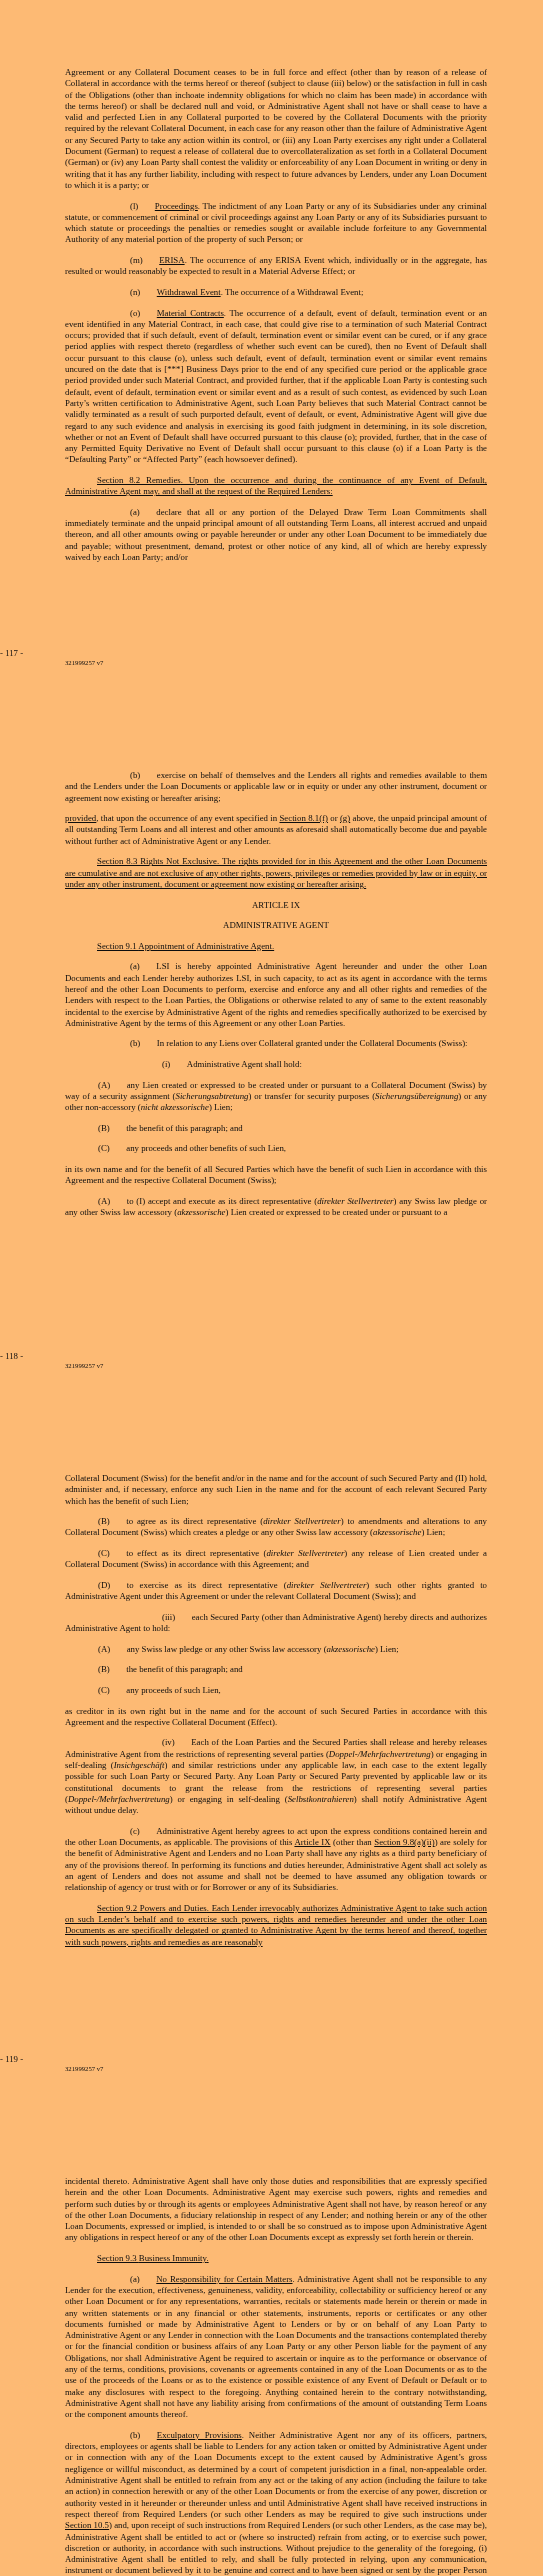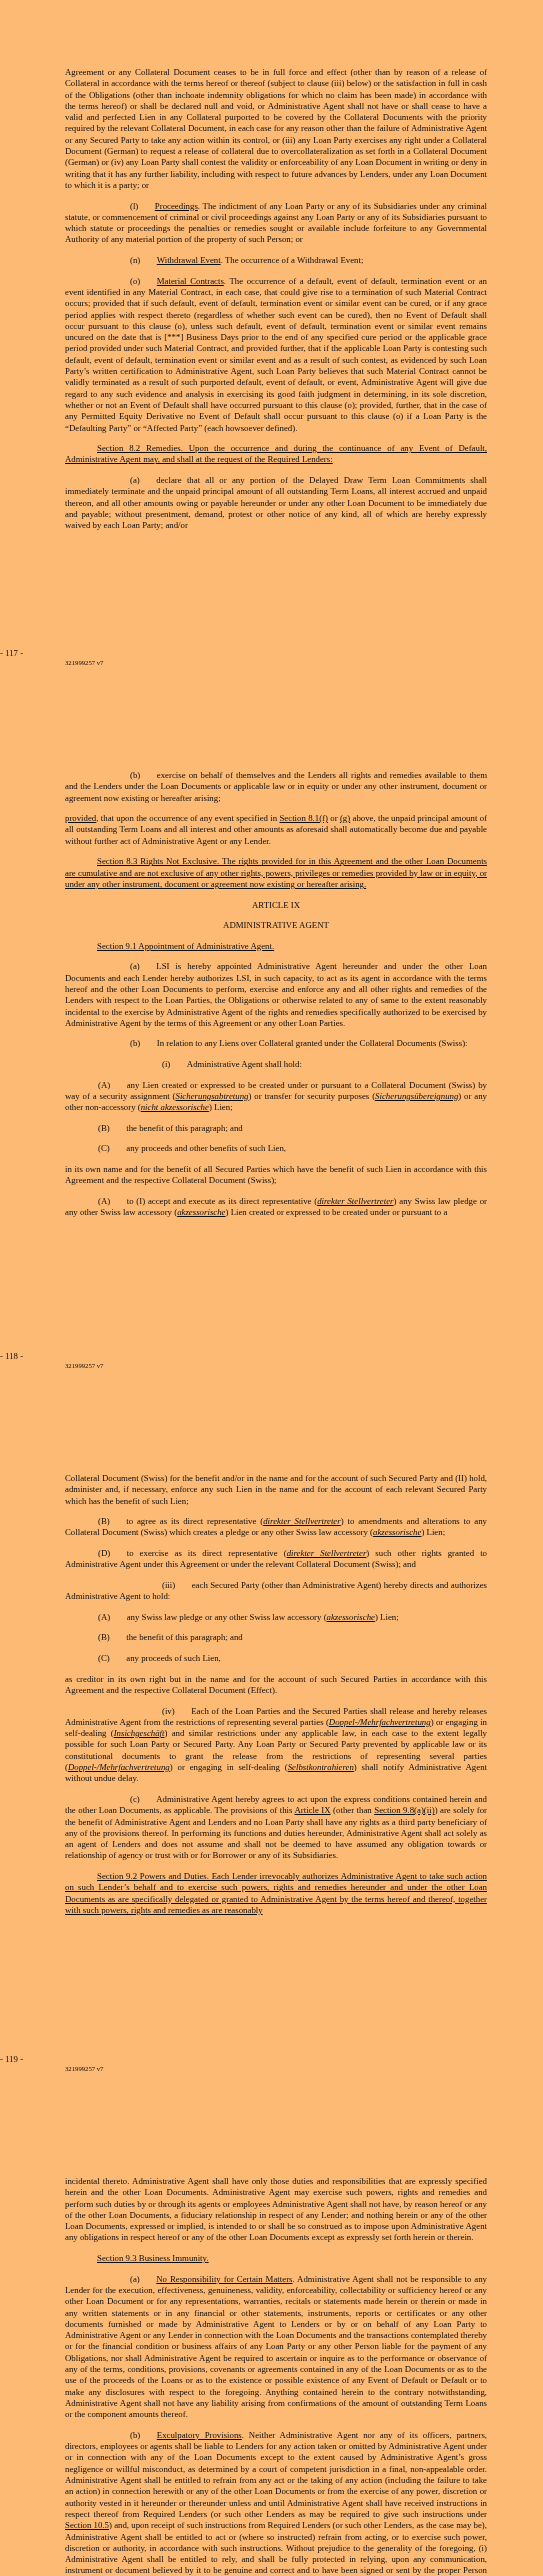--- a/index.html
+++ b/index.html
@@ -11,33 +11,34 @@
   .p-body { text-indent: 0; }
   .p-a { text-indent: 65px; }
   .p-i { text-indent: 97px; }
   .p-A { margin-left: 97px; text-indent: 33px; }
   .p-hang { margin-left: 97px; text-indent: 0; }
   .p-sec { margin-left: 17px; text-indent: 32px; text-decoration: underline; }
   .p-seccont { margin-left: 17px; text-indent: 0; }
   .p-center { text-align: center !important; text-indent: 0; }
   .tab { display: inline-block; width: 16.5px; }
   .u { text-decoration: underline; }
-  .i { font-style: italic; text-decoration: underline; }
+  .i { font-style: italic; }
   .page-number { position: absolute; left: 0; right: 12px; top: 648px; text-align: left; font-size: 8.8px; }
   .doc-number { position: absolute; left: 65px; top: 659px; font-size: 6.7px; }
 </style>
 </head>
 <body>
 
 <div class="doc">
 
   <div class="page">
     <div class="page-body">
         <p class="p-body"><span>Agreement or any Collateral Document ceases to be in full force and effect (other than by reason of a release of Collateral in accordance with the terms hereof or thereof (subject to clause (iii) below) or the satisfaction in full in cash of the Obligations (other than inchoate indemnity obligations for which no claim has been made) in accordance with the terms hereof) or shall be declared null and void, or Administrative Agent shall not have or shall cease to have a valid and perfected Lien in any Collateral purported to be covered by the Collateral Documents with the priority required by the relevant Collateral Document, in each case for any reason other than the failure of Administrative Agent or any Secured Party to take any action within its control, or (iii) any Loan Party exercises any right under a Collateral Document (German) to request a release of collateral due to overcollateralization as set forth in a Collateral Document (German) or (iv) any Loan Party shall contest the validity or enforceability of any Loan Document in writing or deny in writing that it has any further liability, including with respect to future advances by Lenders, under any Loan Document to which it is a party; or</span></p>
         <p class="p-a"><span>(l)</span><span class="tab"></span><span class="u">Proceedings</span><span>.  The indictment of any Loan Party or any of its Subsidiaries under any criminal statute, or commencement of criminal or civil proceedings against any Loan Party or any of its Subsidiaries pursuant to which statute or proceedings the penalties or remedies sought or available include forfeiture to any Governmental Authority of any material portion of the property of such Person; or</span></p>
+        <p class="p-a"><span>(m)</span><span class="tab"></span><span class="u">ERISA</span><span>.  The occurrence of any ERISA Event which, individually or in the aggregate, has resulted or would reasonably be expected to result in a Material Adverse Effect; or</span></p>
         <p class="p-a"><span>(n)</span><span class="tab"></span><span class="u">Withdrawal Event</span><span>.  The occurrence of a Withdrawal Event;</span></p>
         <p class="p-a"><span>(o)</span><span class="tab"></span><span class="u">Material Contracts</span><span>.  The occurrence of a default, event of default, termination event or an event identified in any Material Contract, in each case, that could give rise to a termination of such Material Contract occurs; provided that if such default, event of default, termination event or similar event can be cured, or if any grace period applies with respect thereto (regardless of whether such event can be cured), then no Event of Default shall occur pursuant to this clause (o), unless such default, event of default, termination event or similar event remains uncured on the date that is [***] Business Days prior to the end of any specified cure period or the applicable grace period provided under such Material Contract, and provided further, that if the applicable Loan Party is contesting such default, event of default, termination event or similar event and as a result of such contest, as evidenced by such Loan Party’s written certification to Administrative Agent, such Loan Party believes that such Material Contract cannot be validly terminated as a result of such purported default, event of default, or event, Administrative Agent will give due regard to any such evidence and analysis in exercising its good faith judgment in determining, in its sole discretion, whether or not an Event of Default shall have occurred pursuant to this clause (o); provided, further, that in the case of any Permitted Equity Derivative no Event of Default shall occur pursuant to this clause (o) if a Loan Party is the “Defaulting Party” or “Affected Party” (each howsoever defined).</span></p>
         <p class="p-sec"><span>Section 8.2 </span><span class="u">Remedies</span><span>.  Upon the occurrence and during the continuance of any Event of Default, Administrative Agent may, and shall at the request of the Required Lenders:</span></p>
         <p class="p-a"><span>(a)</span><span class="tab"></span><span>declare that all or any portion of the Delayed Draw Term Loan Commitments shall immediately terminate and the unpaid principal amount of all outstanding Term Loans, all interest accrued and unpaid thereon, and all other amounts owing or payable hereunder or under any other Loan Document to be immediately due and payable; without presentment, demand, protest or other notice of any kind, all of which are hereby expressly waived by each Loan Party; and/or</span></p>
       </div>
     <div class="page-number">- 117 -</div>
     <div class="doc-number">321999257 v7</div>
   </div>
 
   <div class="page">
@@ -58,20 +59,21 @@
         <p class="p-A"><span>(A)</span><span class="tab"></span><span>to (I) accept and execute as its direct representative (</span><span class="i">direkter Stellvertreter</span><span>) any Swiss law pledge or any other Swiss law accessory (</span><span class="i">akzessorische</span><span>) Lien created or expressed to be created under or pursuant to a</span></p>
       </div>
     <div class="page-number">- 118 -</div>
     <div class="doc-number">321999257 v7</div>
   </div>
 
   <div class="page">
     <div class="page-body">
         <p class="p-hang"><span>Collateral Document (Swiss) for the benefit and/or in the name and for the account of such Secured Party and (II) hold, administer and, if necessary, enforce any such Lien in the name and for the account of each relevant Secured Party which has the benefit of such Lien;</span></p>
         <p class="p-A"><span>(B)</span><span class="tab"></span><span>to agree as its direct representative (</span><span class="i">direkter Stellvertreter</span><span>) to amendments and alterations to any Collateral Document (Swiss) which creates a pledge or any other Swiss law accessory (</span><span class="i">akzessorische</span><span>) Lien;</span></p>
+        <p class="p-A"><span>(C)</span><span class="tab"></span><span>to effect as its direct representative (</span><span class="i">direkter Stellvertreter</span><span>) any release of Lien created under a Collateral Document (Swiss) in accordance with this Agreement; and</span></p>
         <p class="p-A"><span>(D)</span><span class="tab"></span><span>to exercise as its direct representative (</span><span class="i">direkter Stellvertreter</span><span>) such other rights granted to Administrative Agent under this Agreement or under the relevant Collateral Document (Swiss); and</span></p>
         <p class="p-i"><span>(iii)</span><span class="tab"></span><span>each Secured Party (other than Administrative Agent) hereby directs and authorizes Administrative Agent to hold:</span></p>
         <p class="p-A"><span>(A)</span><span class="tab"></span><span>any Swiss law pledge or any other Swiss law accessory (</span><span class="i">akzessorische</span><span>) Lien;</span></p>
         <p class="p-A"><span>(B)</span><span class="tab"></span><span>the benefit of this paragraph; and</span></p>
         <p class="p-A"><span>(C)</span><span class="tab"></span><span>any proceeds of such Lien,</span></p>
         <p class="p-hang"><span>as creditor in its own right but in the name and for the account of such Secured Parties in accordance with this Agreement and the respective Collateral Document (Effect).</span></p>
         <p class="p-i"><span>(iv)</span><span class="tab"></span><span>Each of the Loan Parties and the Secured Parties shall release and hereby releases Administrative Agent from the restrictions of representing several parties (</span><span class="i">Doppel-/Mehrfachvertretung</span><span>) or engaging in self-dealing (</span><span class="i">Insichgeschäft</span><span>) and similar restrictions under any applicable law, in each case to the extent legally possible for such Loan Party or Secured Party.  Any Loan Party or Secured Party prevented by applicable law or its constitutional documents to grant the release from the restrictions of representing several parties (</span><span class="i">Doppel-/Mehrfachvertretung</span><span>) or engaging in self-dealing (</span><span class="i">Selbstkontrahieren</span><span>) shall notify Administrative Agent without undue delay.</span></p>
         <p class="p-a"><span>(c)</span><span class="tab"></span><span>Administrative Agent hereby agrees to act upon the express conditions contained herein and the other Loan Documents, as applicable.  The provisions of this </span><span class="u">Article IX</span><span> (other than </span><span class="u">Section 9.8(a)(ii)</span><span>) are solely for the benefit of Administrative Agent and Lenders and no Loan Party shall have any rights as a third party beneficiary of any of the provisions thereof.  In performing its functions and duties hereunder, Administrative Agent shall act solely as an agent of Lenders and does not assume and shall not be deemed to have assumed any obligation towards or relationship of agency or trust with or for Borrower or any of its Subsidiaries.</span></p>
         <p class="p-sec"><span>Section 9.2 </span><span class="u">Powers and Duties</span><span>.  Each Lender irrevocably authorizes Administrative Agent to take such action on such Lender’s behalf and to exercise such powers, rights and remedies hereunder and under the other Loan Documents as are specifically delegated or granted to Administrative Agent by the terms hereof and thereof, together with such powers, rights and remedies as are reasonably</span></p>
       </div>

